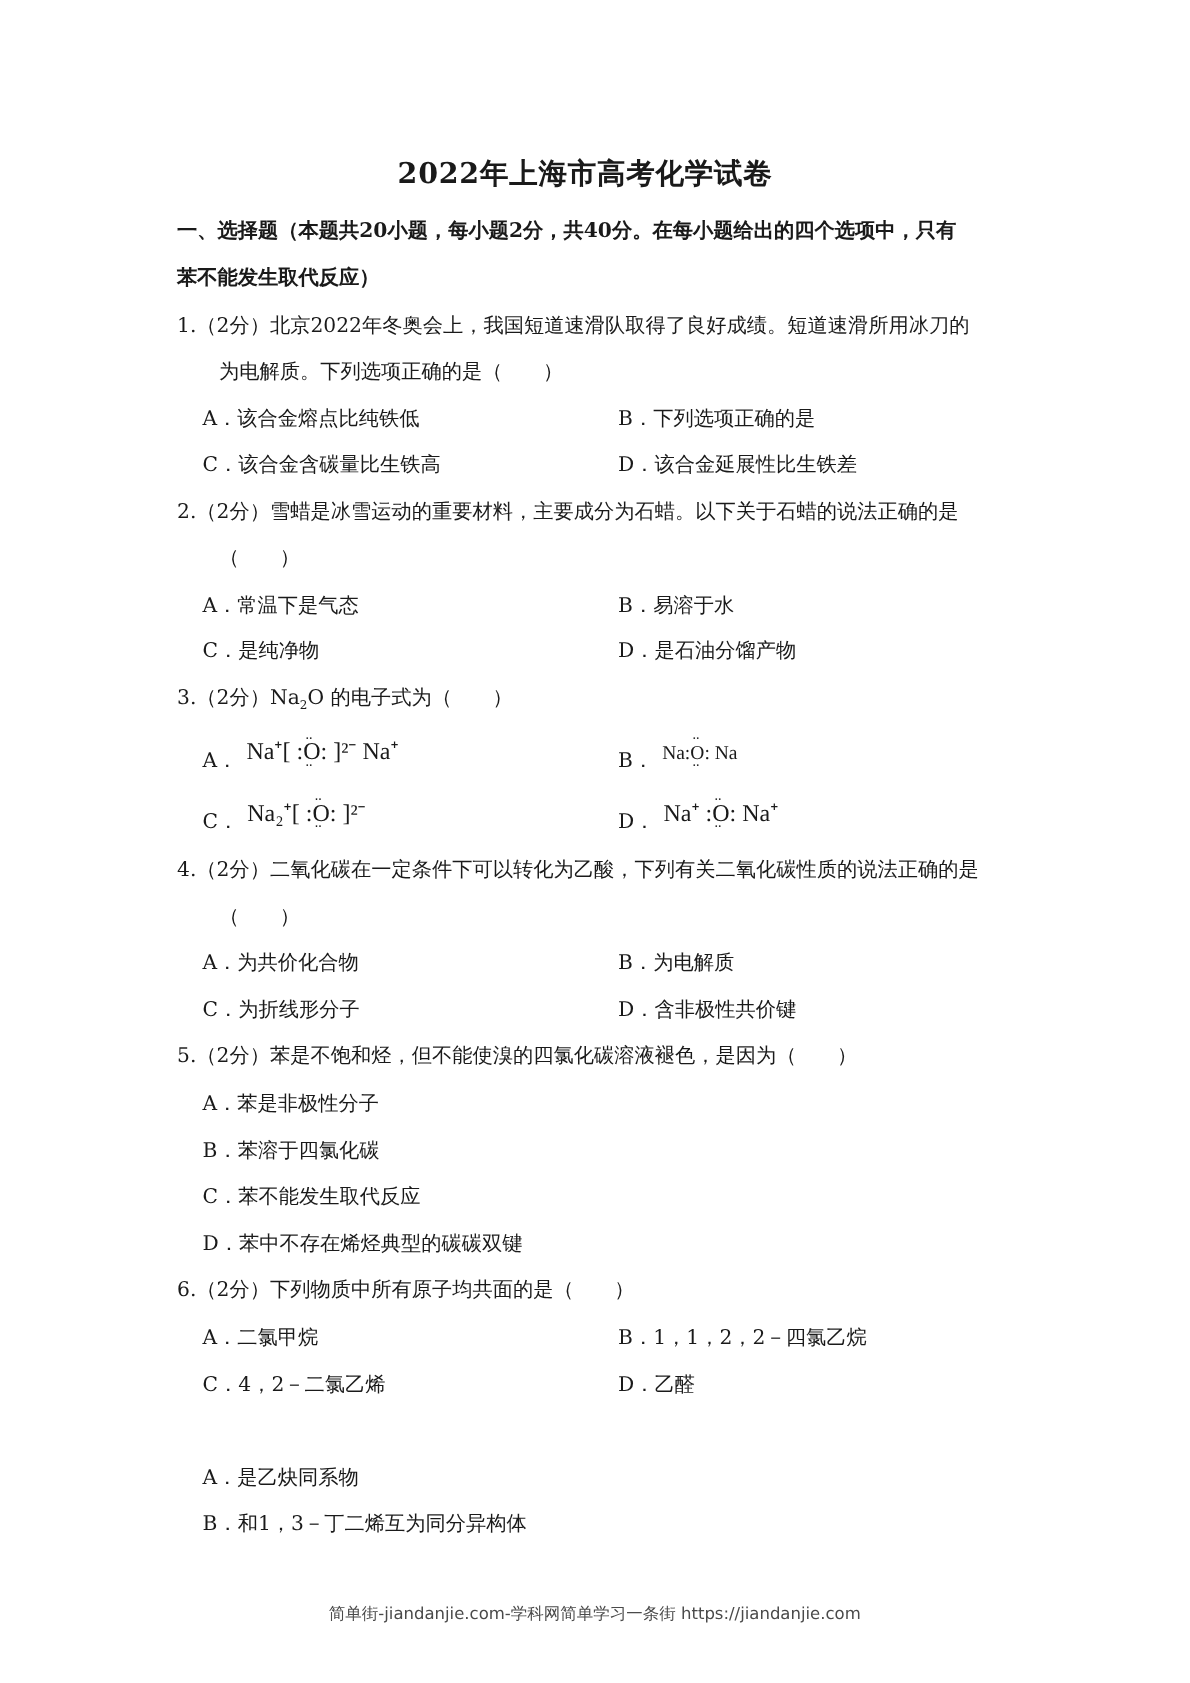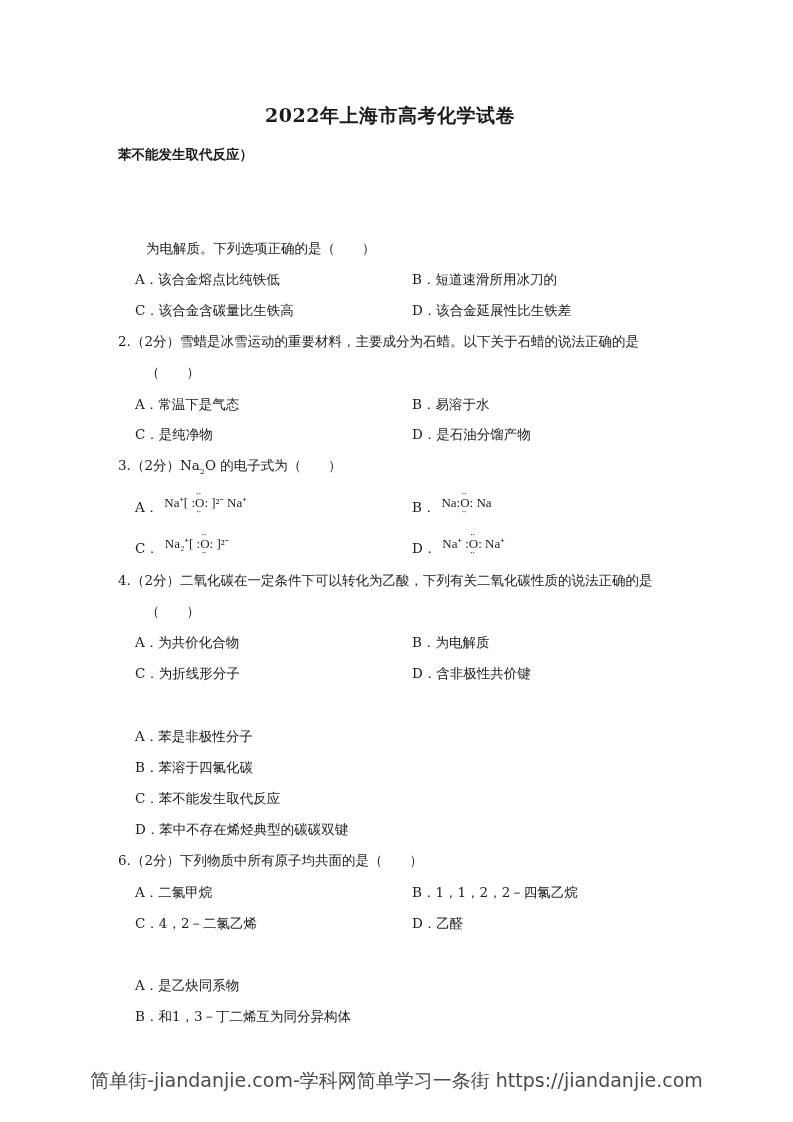--- a/index.html
+++ b/index.html
@@ -15,44 +15,46 @@
     }
     .section {
       position: absolute; left: 118px; width: 570px; font-size: 13.5px; font-weight: bold;
       line-height: 31px; top: 139px;
     }
     .line { position: absolute; font-size: 13.5px; white-space: nowrap; line-height: 20px; }
     .q-stem { left: 118px; }
     .q-cont { left: 146px; }
     .opt-l { left: 135px; }
     .opt-r { left: 412px; }
-    .formula { display: inline-block; position: relative; vertical-align: middle; font-family: "Liberation Serif", serif; font-size: 13px; margin-left: 6px; top: -6px; }
+    .formula { display: inline-block; position: relative; vertical-align: middle; font-family: "Liberation Serif", serif; font-size: 16px; margin-left: 6px; top: -6px; }
     .dots-o { position: relative; display: inline-block; }
     .dots-o::before { content: "··"; position: absolute; top: -9px; left: 1px; font-size: 10px; letter-spacing: -1px; }
     .dots-o::after { content: "··"; position: absolute; top: 9px; left: 1px; font-size: 10px; letter-spacing: -1px; }
     sub, sup { font-size: 8px; }
     .footer {
       position: absolute; left: 0; top: 1068px; width: 793px; text-align: center;
-      font-family: "DejaVu Sans", "Liberation Sans", sans-serif; font-size: 19px; color: #4a4a4a;
+      font-family: "DejaVu Sans", "Liberation Sans", sans-serif; font-size: 11px; color: #4a4a4a;
     }
   </style>
 </head>
 <body>
 
 <div class="page">
 
   <div class="title">2022年上海市高考化学试卷</div>
 
   <div class="section">
+    <div>一、选择题（本题共20小题，每小题2分，共40分。在每小题给出的四个选项中，只有</div>
     <div>苯不能发生取代反应）</div>
   </div>
 
+  <div class="line q-stem" style="top:207px">1.（2分）北京2022年冬奥会上，我国短道速滑队取得了良好成绩。短道速滑所用冰刀的</div>
   <div class="line q-cont" style="top:238px">为电解质。下列选项正确的是（　　）</div>
   <div class="line opt-l" style="top:269px">A．该合金熔点比纯铁低</div>
-  <div class="line opt-r" style="top:269px">B．短道速滑所用冰刀的</div>
+  <div class="line opt-r" style="top:269px">B．下列选项正确的是</div>
   <div class="line opt-l" style="top:300px">C．该合金含碳量比生铁高</div>
   <div class="line opt-r" style="top:300px">D．该合金延展性比生铁差</div>
 
   <div class="line q-stem" style="top:331px">2.（2分）雪蜡是冰雪运动的重要材料，主要成分为石蜡。以下关于石蜡的说法正确的是</div>
   <div class="line q-cont" style="top:362px">（　　）</div>
   <div class="line opt-l" style="top:394px">A．常温下是气态</div>
   <div class="line opt-r" style="top:394px">B．易溶于水</div>
   <div class="line opt-l" style="top:424px">C．是纯净物</div>
   <div class="line opt-r" style="top:424px">D．是石油分馏产物</div>
 
@@ -72,20 +74,21 @@
     <span>D．</span><span class="formula"><span>Na⁺ :</span><span class="dots-o">O</span><span>: Na⁺</span></span>
   </div>
 
   <div class="line q-stem" style="top:570px">4.（2分）二氧化碳在一定条件下可以转化为乙酸，下列有关二氧化碳性质的说法正确的是</div>
   <div class="line q-cont" style="top:601px">（　　）</div>
   <div class="line opt-l" style="top:632px">A．为共价化合物</div>
   <div class="line opt-r" style="top:632px">B．为电解质</div>
   <div class="line opt-l" style="top:663px">C．为折线形分子</div>
   <div class="line opt-r" style="top:663px">D．含非极性共价键</div>
 
+  <div class="line q-stem" style="top:694px">5.（2分）苯是不饱和烃，但不能使溴的四氯化碳溶液褪色，是因为（　　）</div>
   <div class="line opt-l" style="top:726px">A．苯是非极性分子</div>
   <div class="line opt-l" style="top:757px">B．苯溶于四氯化碳</div>
   <div class="line opt-l" style="top:788px">C．苯不能发生取代反应</div>
   <div class="line opt-l" style="top:819px">D．苯中不存在烯烃典型的碳碳双键</div>
 
   <div class="line q-stem" style="top:850px">6.（2分）下列物质中所有原子均共面的是（　　）</div>
   <div class="line opt-l" style="top:882px">A．二氯甲烷</div>
   <div class="line opt-r" style="top:882px">B．1，1，2，2－四氯乙烷</div>
   <div class="line opt-l" style="top:913px">C．4，2－二氯乙烯</div>
   <div class="line opt-r" style="top:913px">D．乙醛</div>

